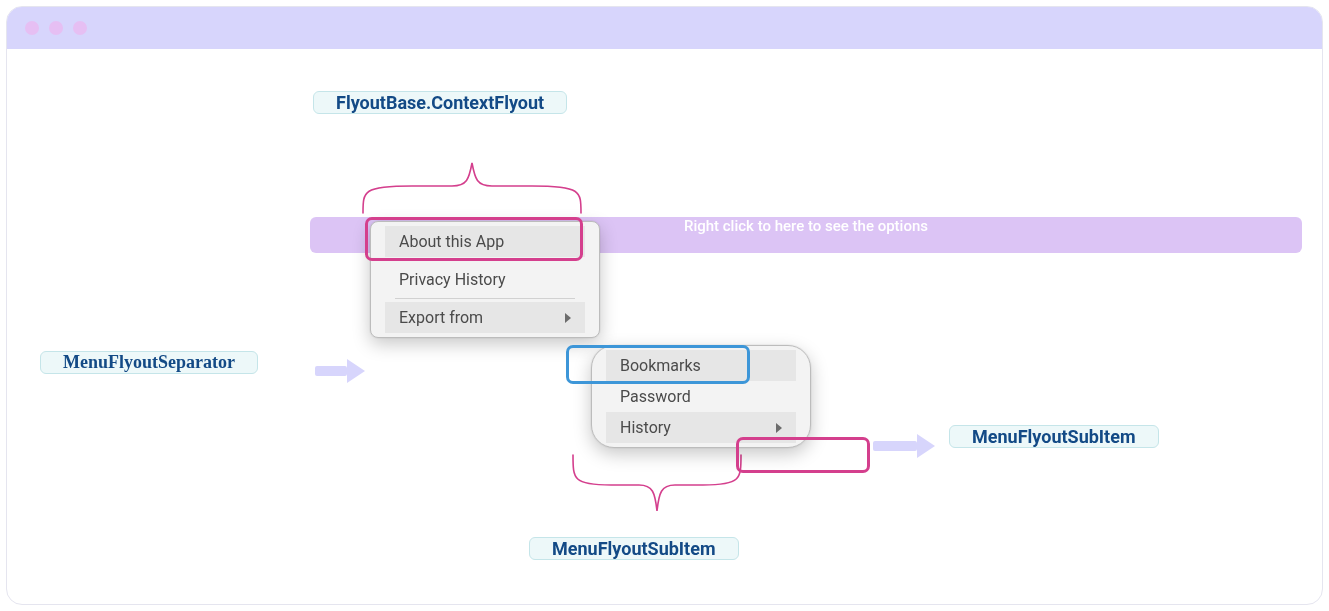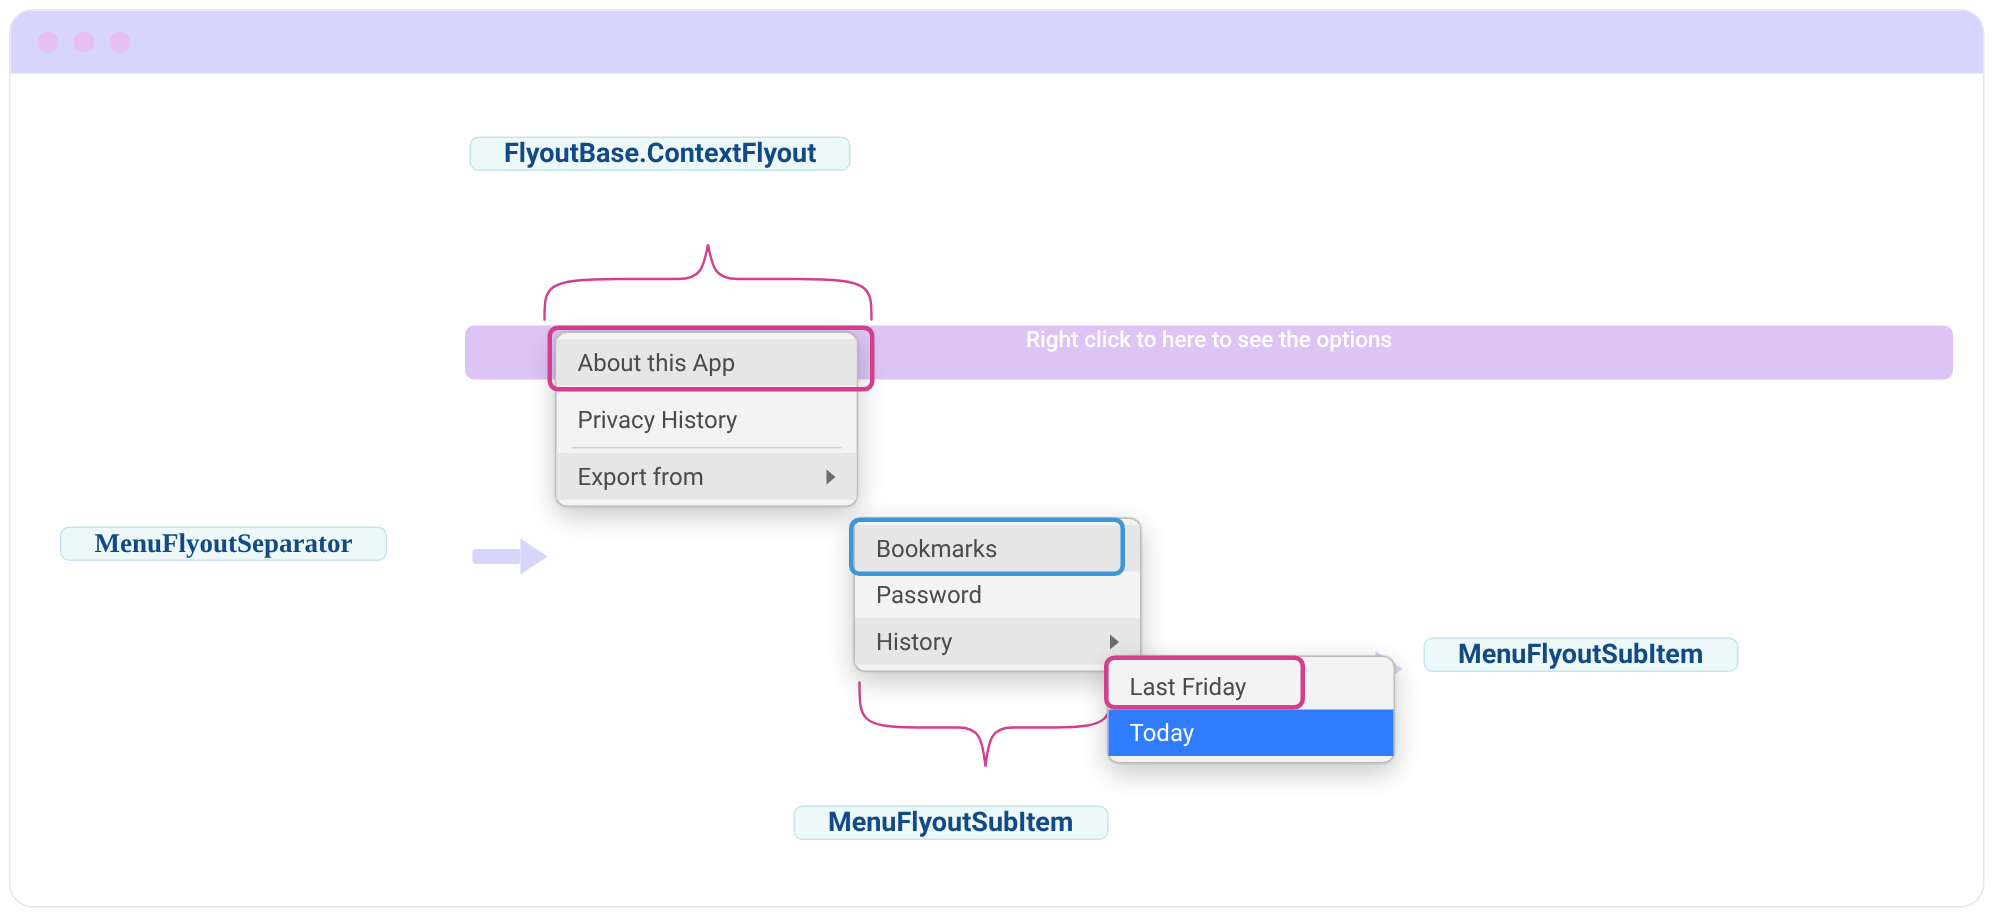--- a/index.html
+++ b/index.html
@@ -69,41 +69,41 @@
   }
 
   
   .menu{
     position:absolute;
     background:var(--menu-bg);
     border:1px solid var(--menu-border);
     border-radius:8px;
     box-shadow:0 6px 18px rgba(0,0,0,.22),0 0 0 1px rgba(0,0,0,.03);
     min-width:190px;
-    padding:4px 0;
+    padding:4px 14px;
   }
   .menu-item{
     display:flex;align-items:center;justify-content:space-between;
     padding:6px 14px 6px 14px;
     color:var(--menu-text);font-size:16px;
     gap:8px;
     cursor:default;
   }
   .menu-item.hover{background:#e6e6e6;}
   .menu-item.selected{background:var(--blue-highlight);color:#fff;}
   .menu-sep{height:0;border-top:1px solid #d1d1d1;margin:3px 10px;}
   .chevron{
     width:0;height:0;
     border-top:5px solid transparent;
     border-bottom:5px solid transparent;
     border-left:6px solid #6c6c6c;
   }
 
   .menu1{left:363px;top:172px;width:200px;}
-  .menu2{left:562px;top:296px;width:170px;}
+  .menu2{left:584px;top:296px;width:170px;border-radius:23px;}
   .menu3{left:731px;top:388px;width:122px;}
 
   
   .callout{
     position:absolute;
     border:3px solid;
     border-radius:7px;
     pointer-events:none;
   }
   .callout.pink{border-color:var(--pink);}
@@ -190,27 +190,19 @@
       </div>
       <div class="menu-item">
         <span>Password</span>
       </div>
       <div class="menu-item hover">
         <span>History</span>
         <span class="chevron"></span>
       </div>
     </div>
 
-    <div class="menu menu3">
-      <div class="menu-item">
-        <span>Last Friday</span>
-      </div>
-      <div class="menu-item selected">
-        <span>Today</span>
-      </div>
-    </div>
 
     <div class="callout pink callout-about"></div>
     <div class="callout blue callout-book"></div>
     <div class="callout pink callout-last"></div>
 
   </div>
 </div>
 
 </body></html>

